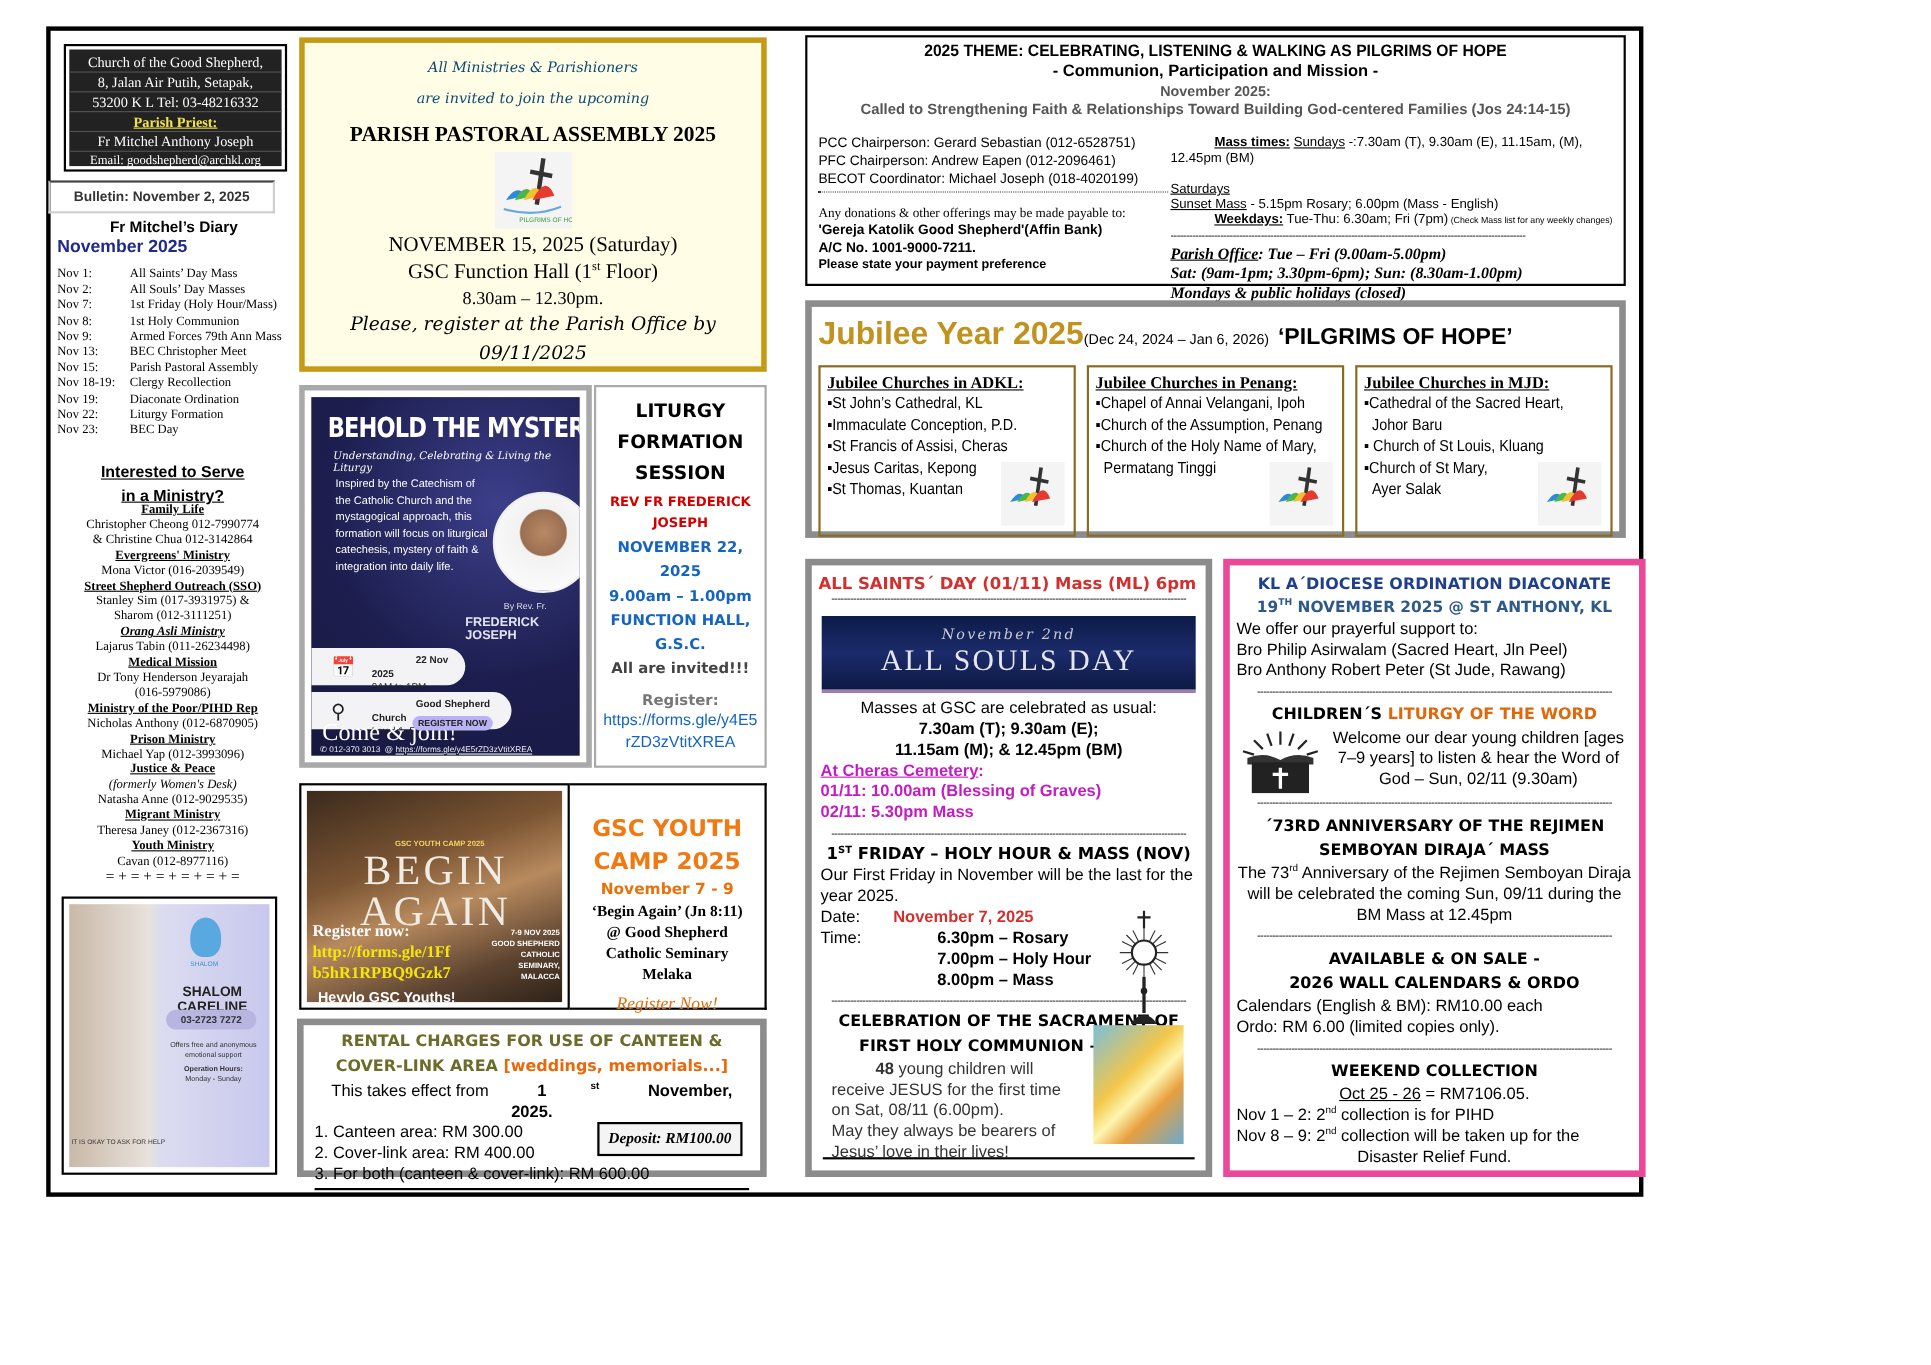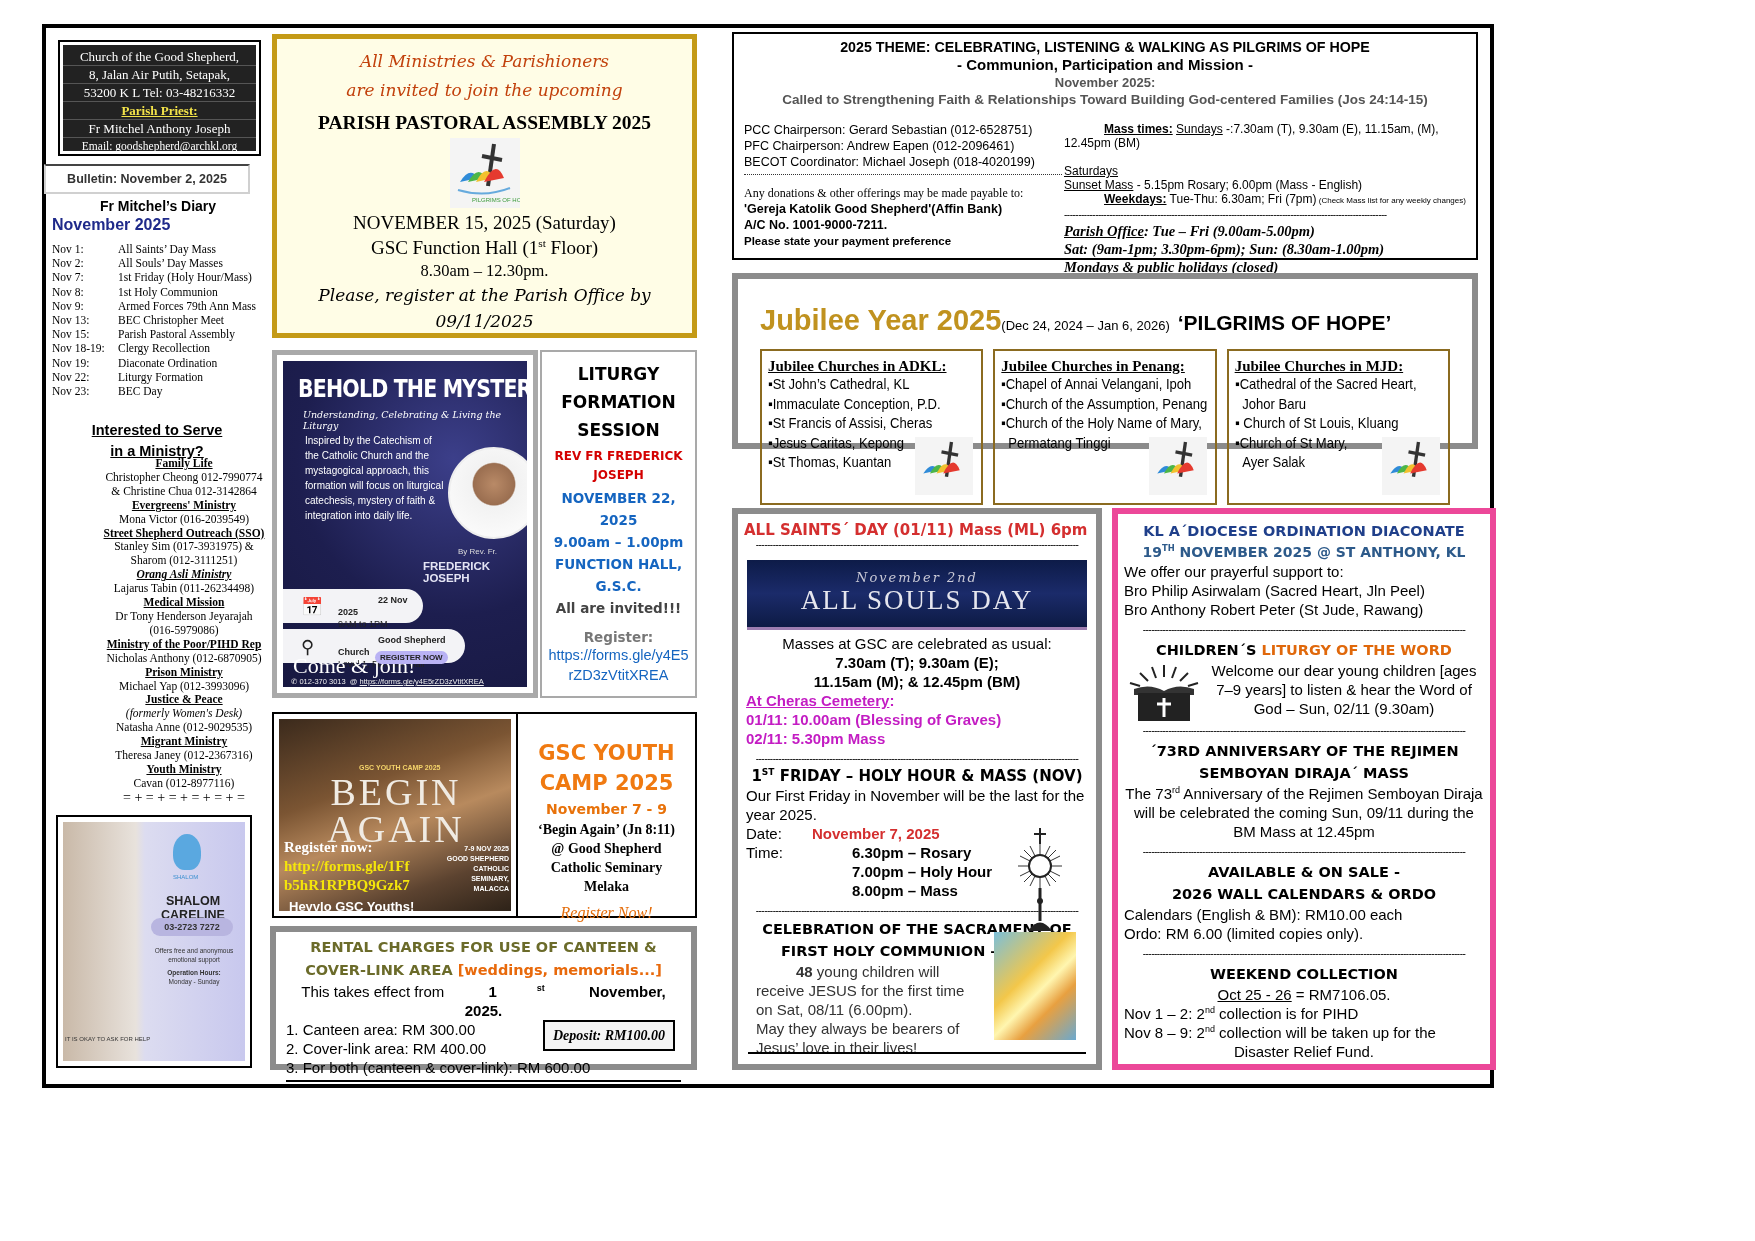--- a/index.html
+++ b/index.html
@@ -19,33 +19,33 @@
   .church-inner .line { border-bottom: 1px solid #555; }
   .church-inner .priest-label { color: #f3e34a; font-weight: bold; text-decoration: underline; }
   .church-inner .email { font-size: 11.5px; }
   .bulletin-box { left: 44px; top: 164px; width: 206px; height: 30px; border: 2px solid #d0d0d0; border-top-color:#444; font-weight: bold; font-size: 12.5px; color: #333; text-align: center; line-height: 27px; }
   .diary-title { left: 50px; top: 198px; width: 216px; text-align: center; font-weight: bold; font-size: 14px; }
   .diary-month { left: 52px; top: 216px; font-weight: bold; font-size: 16px; color: #1f2a8a; }
   .diary-list { left: 52px; top: 242px; width: 216px; font-family: "Liberation Serif", serif; font-size: 11.5px; line-height: 14.2px; }
   .diary-row { display: flex; }
   .diary-row .d { width: 66px; flex: none; }
   .serve-title { left: 48px; top: 420px; width: 218px; text-align: center; font-weight: bold; font-size: 14.5px; line-height: 21px; text-decoration: underline; }
-  .ministries { left: 46px; top: 457px; width: 222px; text-align: center; font-family: "Liberation Serif", serif; font-size: 11.5px; line-height: 13.9px; margin-left: 27px; }
+  .ministries { left: 46px; top: 457px; width: 222px; text-align: center; font-family: "Liberation Serif", serif; font-size: 11.5px; line-height: 13.9px; }
   .ministries .mh { font-weight: bold; text-decoration: underline; }
   .shalom-box { left: 56px; top: 815px; width: 196px; height: 253px; border: 2px solid #000; padding: 5px; }
   .shalom-inner { width: 100%; height: 100%; background: linear-gradient(90deg, #c9b9a8 0%, #e8e2dc 40%, #dcdcf0 45%, #c8c8ee 100%); position: relative; overflow:hidden; }
   .shalom-logo { position:absolute; left:110px; top:12px; width:28px; height:36px; background:#5aa8e0; border-radius: 50% 50% 40% 40%; }
   .shalom-title { position:absolute; left:74px; top:72px; width: 112px; text-align:center; font-weight:bold; font-size:12.5px; color:#222; }
   .shalom-phone { position:absolute; left:88px; top:96px; width: 82px; height: 18px; border-radius: 9px; background:#b8b5e0; font-size:9px; font-weight:bold; text-align:center; line-height:18px; color:#333; }
   .shalom-small { position:absolute; left:86px; top:124px; width: 90px; text-align:center; font-size:6.5px; line-height: 9px; color:#333; }
   .shalom-foot { position:absolute; left:2px; top:214px; width: 90px; font-size:6px; color:#333; }
 
   
   .assembly-box { left: 272px; top: 34px; width: 425px; height: 304px; border: 5px solid #c49a16; background: #fffde6; text-align: center; }
-  .assembly-script { font-family: "DejaVu Serif", serif; font-style: italic; color: #c2410c; font-size: 17px; line-height: 29px; padding-top: 8px; }
+  .assembly-script { font-family: "DejaVu Serif", serif; font-style: italic; color: #0c4a6e; font-size: 13px; line-height: 29px; padding-top: 8px; }
   .assembly-title { font-family: "Liberation Serif", serif; font-weight: bold; font-size: 19.5px; margin-top: 7px; }
   .assembly-logo { width: 70px; height: 70px; margin: 4px auto 2px; position: relative; }
   .assembly-date { font-family: "Liberation Serif", serif; font-size: 19px; line-height: 25px; }
   .assembly-time { font-family: "Liberation Serif", serif; font-size: 16.5px; line-height: 22px; }
   .assembly-reg { font-family: "DejaVu Serif", serif; font-style: italic; font-size: 17px; line-height: 26px; }
 
   
   .behold-frame { left: 272px; top: 350px; width: 266px; height: 348px; border: 5px solid #a9a9a9; padding: 6px; }
   .behold-inner { width: 100%; height: 100%; background: radial-gradient(circle at 70% 30%, #3c3f8a 0%, #1d1e4f 55%, #171840 100%); position: relative; color: #fff; overflow: hidden; }
   .behold-title { position:absolute; left: 15px; top: 13px; font-weight: bold; font-size: 25px; letter-spacing: -1px; font-family: "DejaVu Sans", sans-serif; transform: scaleX(0.82); transform-origin: left; white-space: nowrap; }
@@ -101,21 +101,21 @@
   .theme-h4 { text-align:center; font-weight: bold; font-size: 13.5px; line-height: 17px; color:#555; }
   .theme-left { position:absolute; left: 10px; top: 88px; width: 318px; font-size: 12.5px; line-height: 16px; }
   .theme-dots { border-bottom: 1px dotted #333; margin: 3px 0 10px; height: 2px; }
   .theme-left .serif { font-size: 12px; }
   .theme-left .bold-sm { font-weight: bold; font-size: 12.5px; }
   .theme-right { position:absolute; left: 330px; top: 88px; width: 410px; font-size: 12px; line-height: 14px; }
   .theme-right small { font-size: 8px; }
   .office { font-family:"Liberation Serif", serif; font-weight:bold; font-style:italic; font-size: 14.5px; line-height: 18px; }
 
   
-  .jubilee-box { left: 732px; top: 273px; width: 746px; height: 176px; border: 6px solid #8c8c8c; padding: 22px; }
+  .jubilee-box { left: 732px; top: 273px; width: 746px; height: 216px; border: 6px solid #8c8c8c; padding: 6px; }
   .jub-title { font-weight: bold; font-size: 29px; color: #c0921f; white-space: nowrap; line-height: 38px; }
   .jub-title .dates { font-size: 13px; color:#000; font-weight: normal; }
   .jub-title .pilgrims { font-size: 21px; color:#000; margin-left: 8px; }
   .jub-cols { display:flex; gap: 10px; margin-top: 4px; align-items: center; }
   .jub-col { flex: 1; height: 156px; border: 2px solid #8b6b20; padding: 6px 6px; position: relative; }
   .jub-col h4 { font-family:"Liberation Serif", serif; font-weight:bold; font-size: 15px; text-decoration: underline; line-height: 18px; }
   .jub-col ul { list-style: none; font-size: 14.5px; line-height: 19.5px; transform: scaleX(0.9); transform-origin: left; width: 111%; }
   .jub-col li::before { content: "\25AA "; }
   .jub-col li.cont::before { content: "\00a0\00a0"; }
   .jub-logo { position:absolute; right: 8px; bottom: 8px; width: 58px; height: 58px; }

